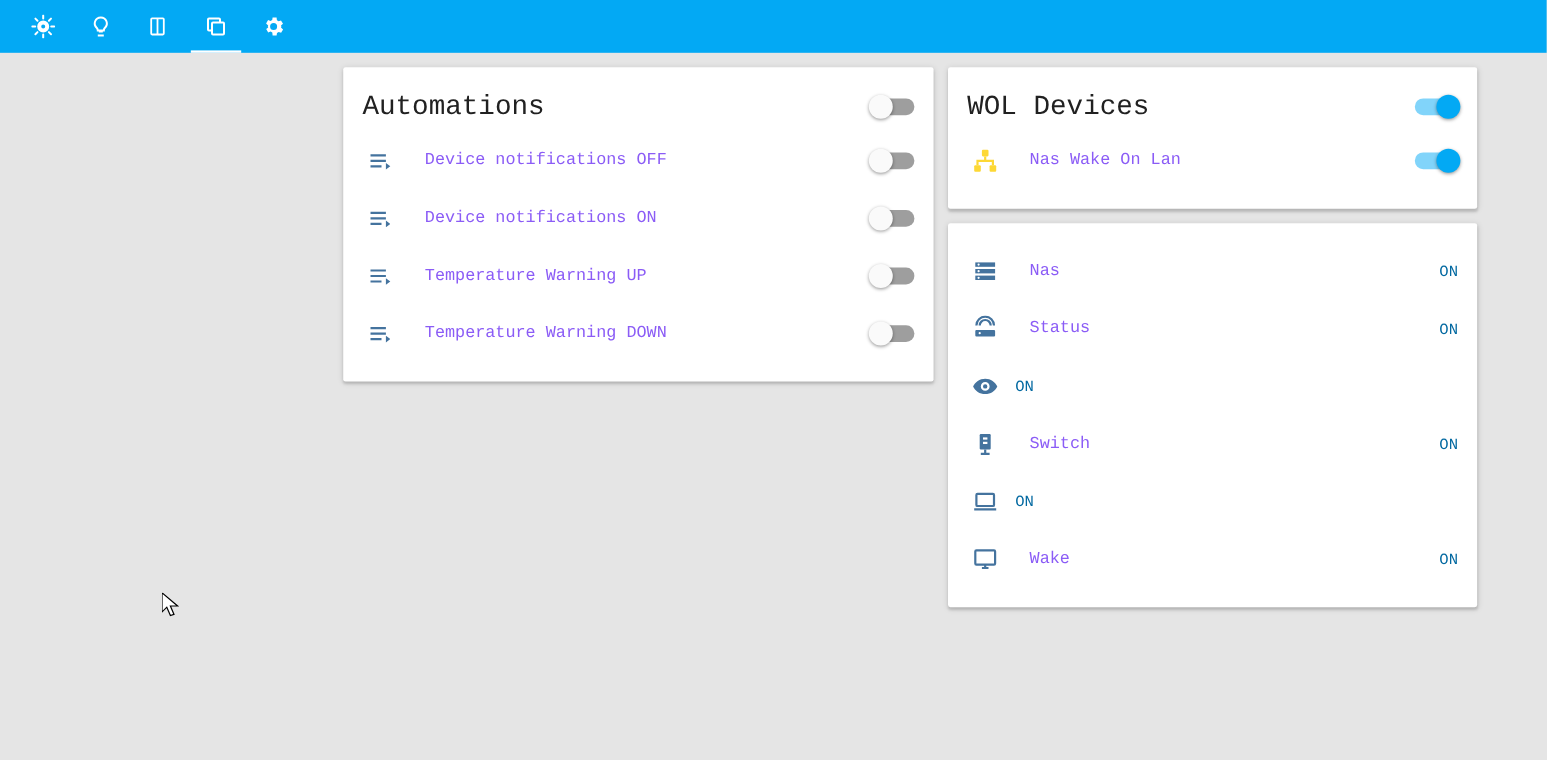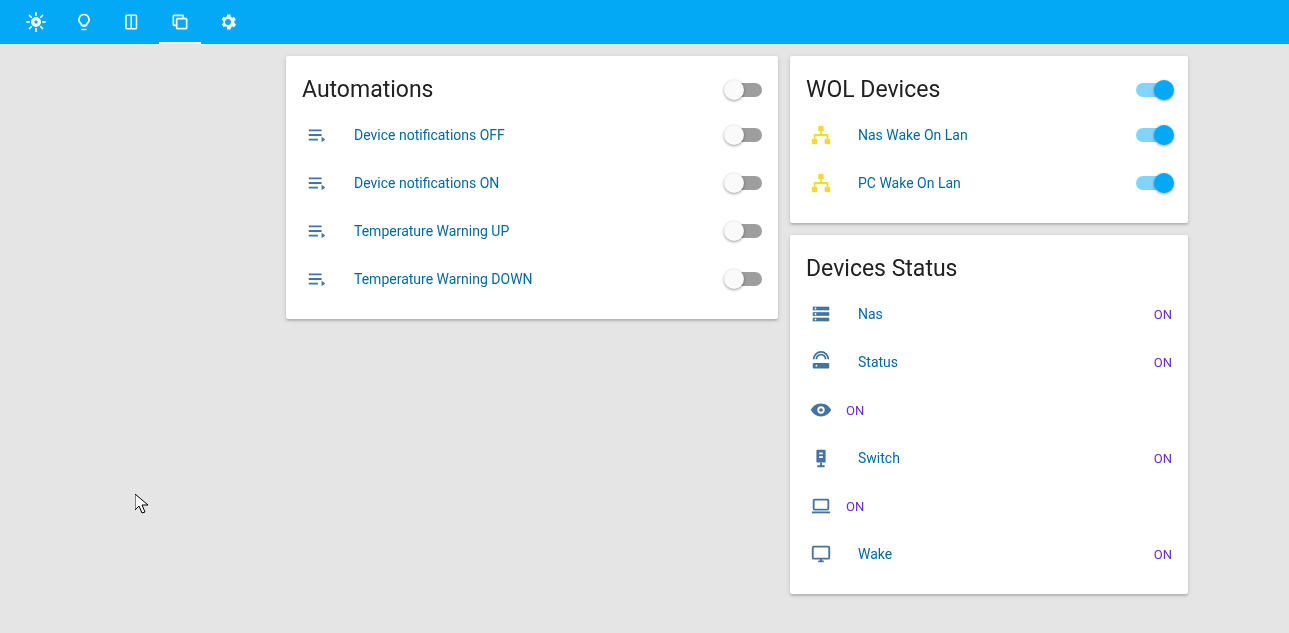--- a/index.html
+++ b/index.html
@@ -44,23 +44,24 @@
     .content {
       display: flex;
       gap: 12px;
       padding: 12px;
       padding-left: 286px;
     }
     .column {
       display: flex;
       flex-direction: column;
       gap: 12px;
+      font-family: Liberation Mono, monospace;
     }
     .col-left { width: 492px; }
-    .col-right { width: 398px; }
+    .col-right { width: 441px; }
     .card {
       background: white;
       border-radius: 2px;
       box-shadow: 0 2px 2px rgba(0,0,0,0.14), 0 1px 5px rgba(0,0,0,0.12);
       padding: 16px;
     }
     .card-header {
       display: flex;
       align-items: center;
       justify-content: space-between;
@@ -81,26 +82,26 @@
       width: 40px;
       display: flex;
       align-items: center;
       justify-content: flex-start;
       flex-shrink: 0;
       padding-left: 4px;
     }
     .row-label {
       flex: 1;
       font-size: 14px;
-      color: #0369a1;
+      color: #8b5cf6;
       padding-left: 12px;
     }
     .row-status {
       font-size: 13px;
-      color: #6d28d9;
+      color: #0369a1;
       text-align: right;
     }
     .toggle {
       width: 36px;
       height: 14px;
       background: #9e9e9e;
       border-radius: 7px;
       position: relative;
       cursor: pointer;
       flex-shrink: 0;
@@ -222,38 +223,23 @@
           <svg width="22" height="22" viewBox="0 0 24 24" fill="#fdd835">
               <rect x="9" y="2" width="6" height="6" rx="1"></rect>
               <rect x="2" y="16" width="6" height="6" rx="1"></rect>
               <rect x="16" y="16" width="6" height="6" rx="1"></rect>
               <path d="M12 8v4M5 16v-4h14v4M12 12h0" stroke="#fdd835" stroke-width="2" fill="none"></path>
             </svg>
         </div>
         <div class="row-label">Nas Wake On Lan</div>
         <div class="toggle on"></div>
       </div>
-      <div class="row">
-        <div class="row-icon">
-          <svg width="22" height="22" viewBox="0 0 24 24" fill="#fdd835">
-              <rect x="9" y="2" width="6" height="6" rx="1"></rect>
-              <rect x="2" y="16" width="6" height="6" rx="1"></rect>
-              <rect x="16" y="16" width="6" height="6" rx="1"></rect>
-              <path d="M12 8v4M5 16v-4h14v4M12 12h0" stroke="#fdd835" stroke-width="2" fill="none"></path>
-            </svg>
-        </div>
-        <div class="row-label">PC Wake On Lan</div>
-        <div class="toggle on"></div>
-      </div>
     </div>
 
     <div class="card">
-      <div class="card-header">
-        <div class="card-title">Devices Status</div>
-      </div>
       <div class="row">
         <div class="row-icon">
           <svg width="22" height="22" viewBox="0 0 24 24" fill="#44739e">
               <rect x="3" y="4" width="18" height="4"></rect>
               <rect x="3" y="10" width="18" height="4"></rect>
               <rect x="3" y="16" width="18" height="4"></rect>
               <circle cx="6" cy="6" r="1" fill="white"></circle>
               <circle cx="6" cy="12" r="1" fill="white"></circle>
               <circle cx="6" cy="18" r="1" fill="white"></circle>
             </svg>

